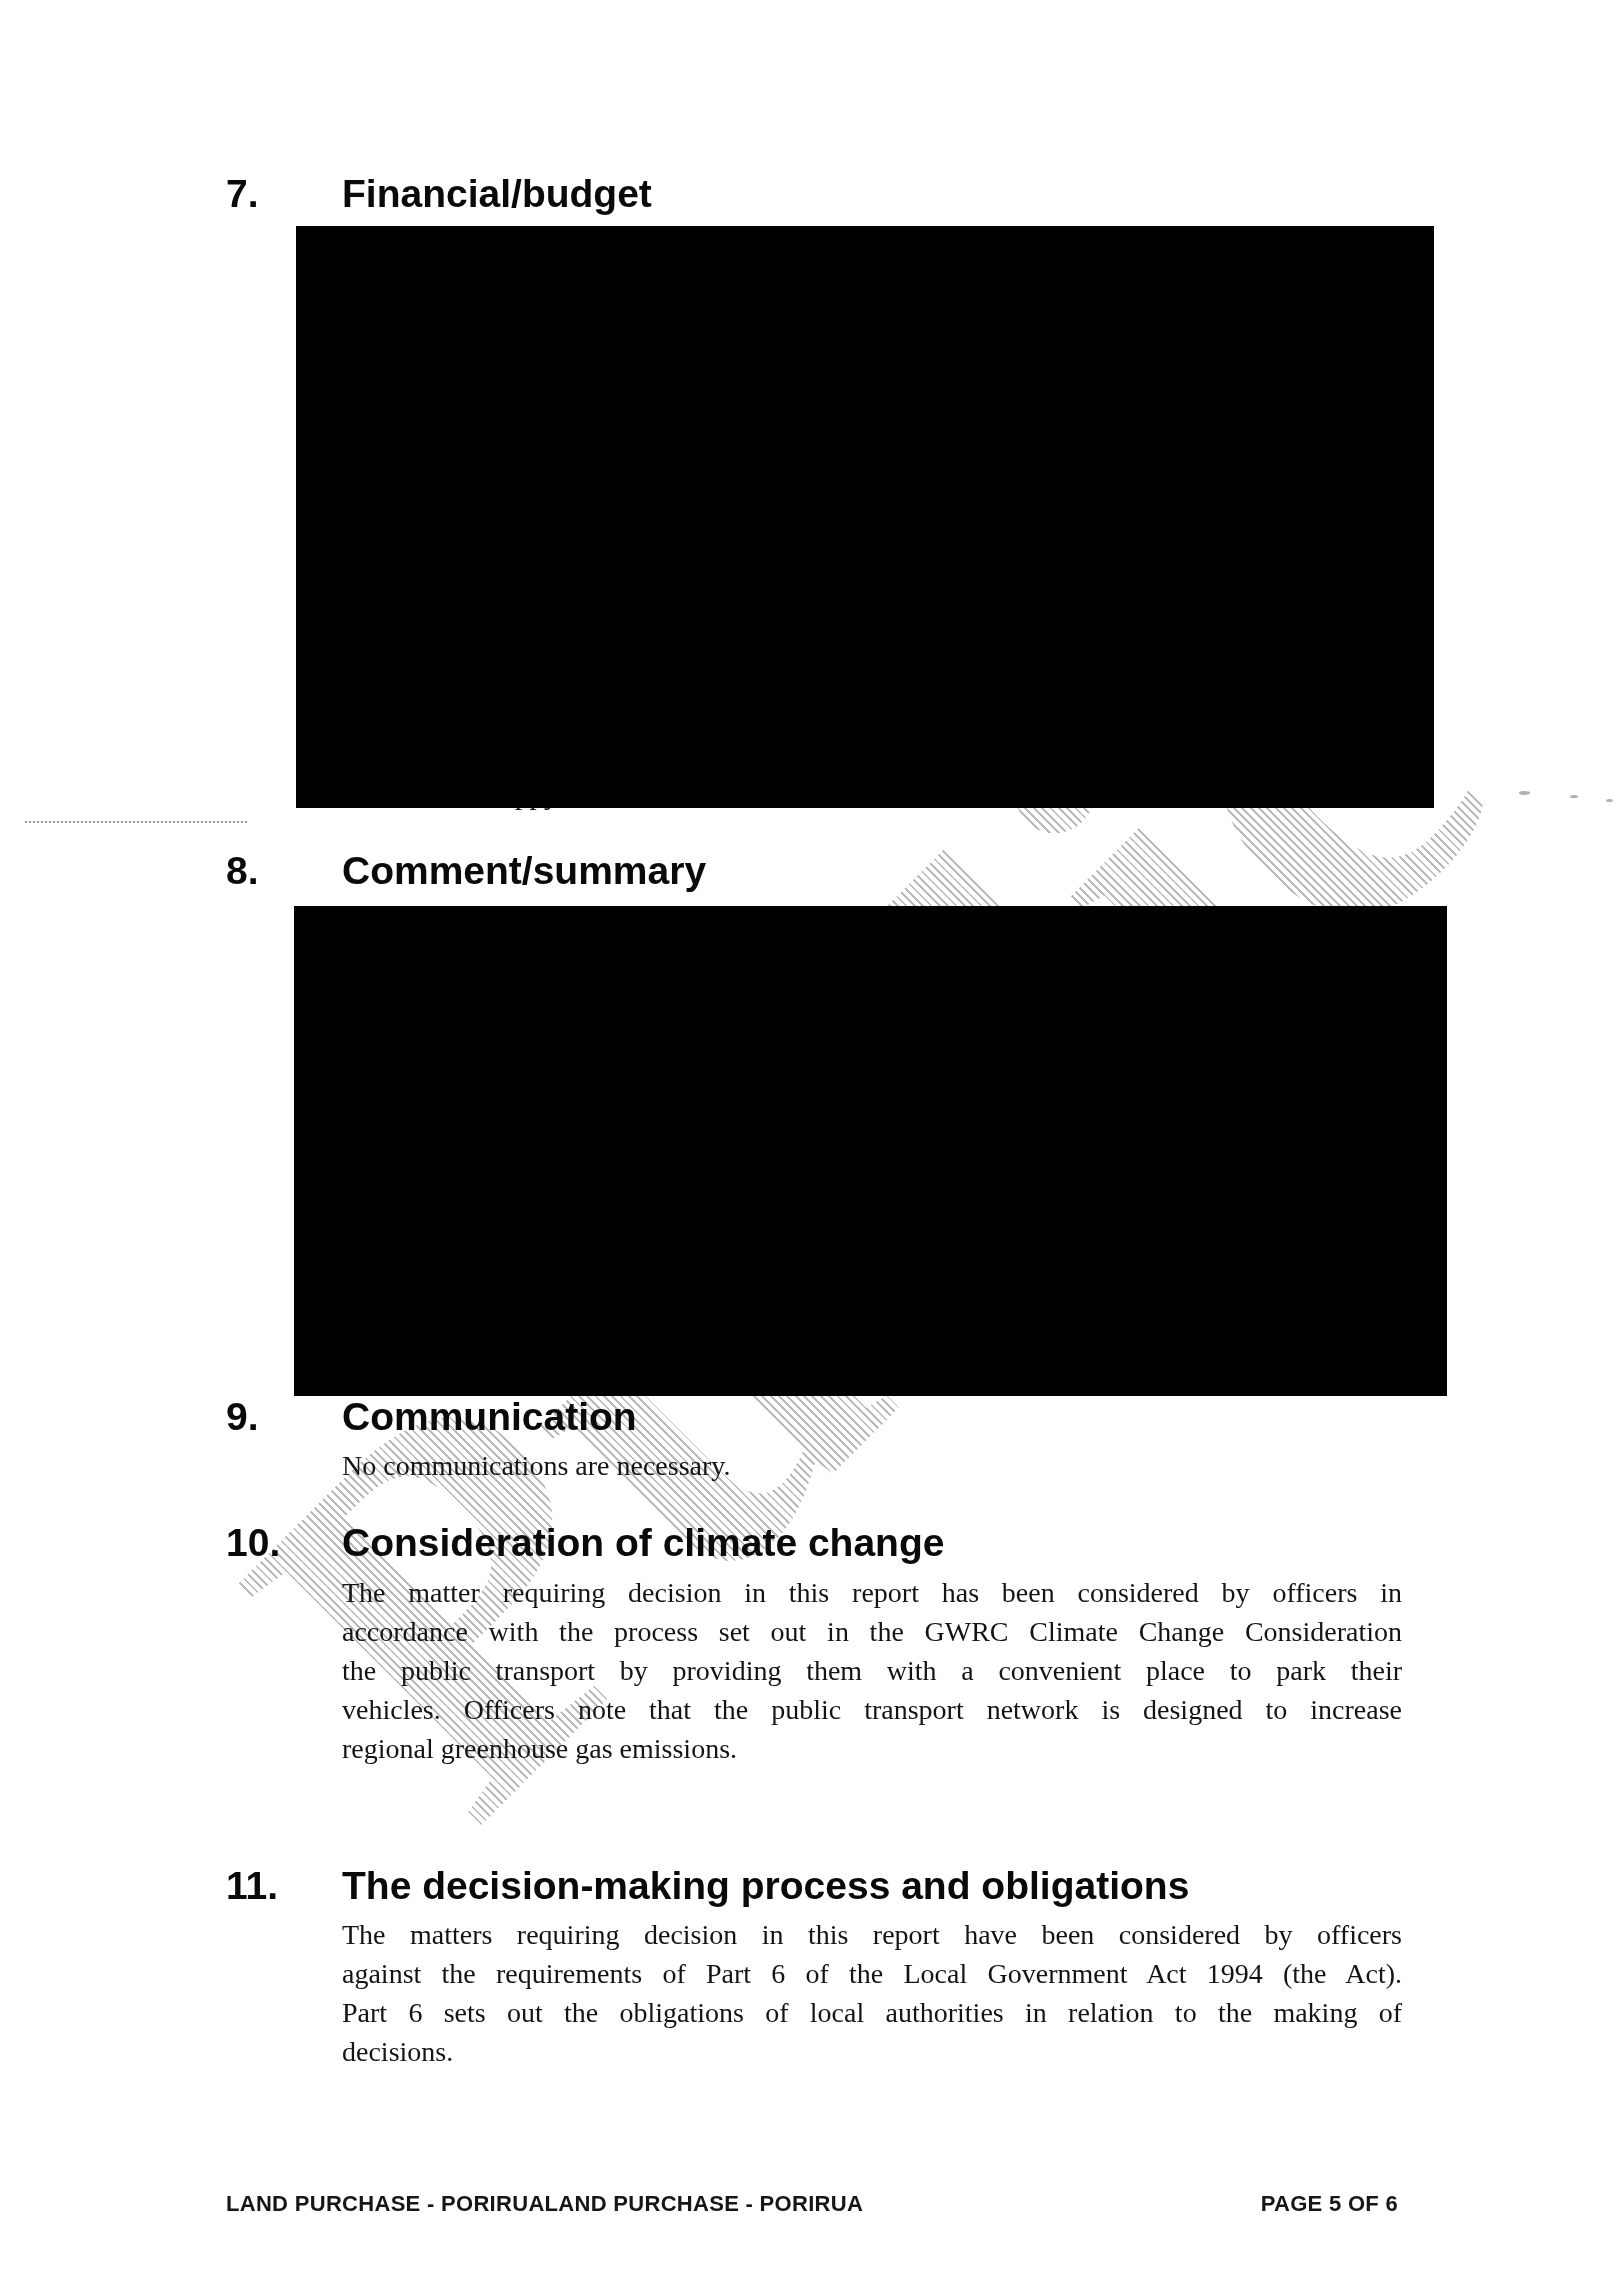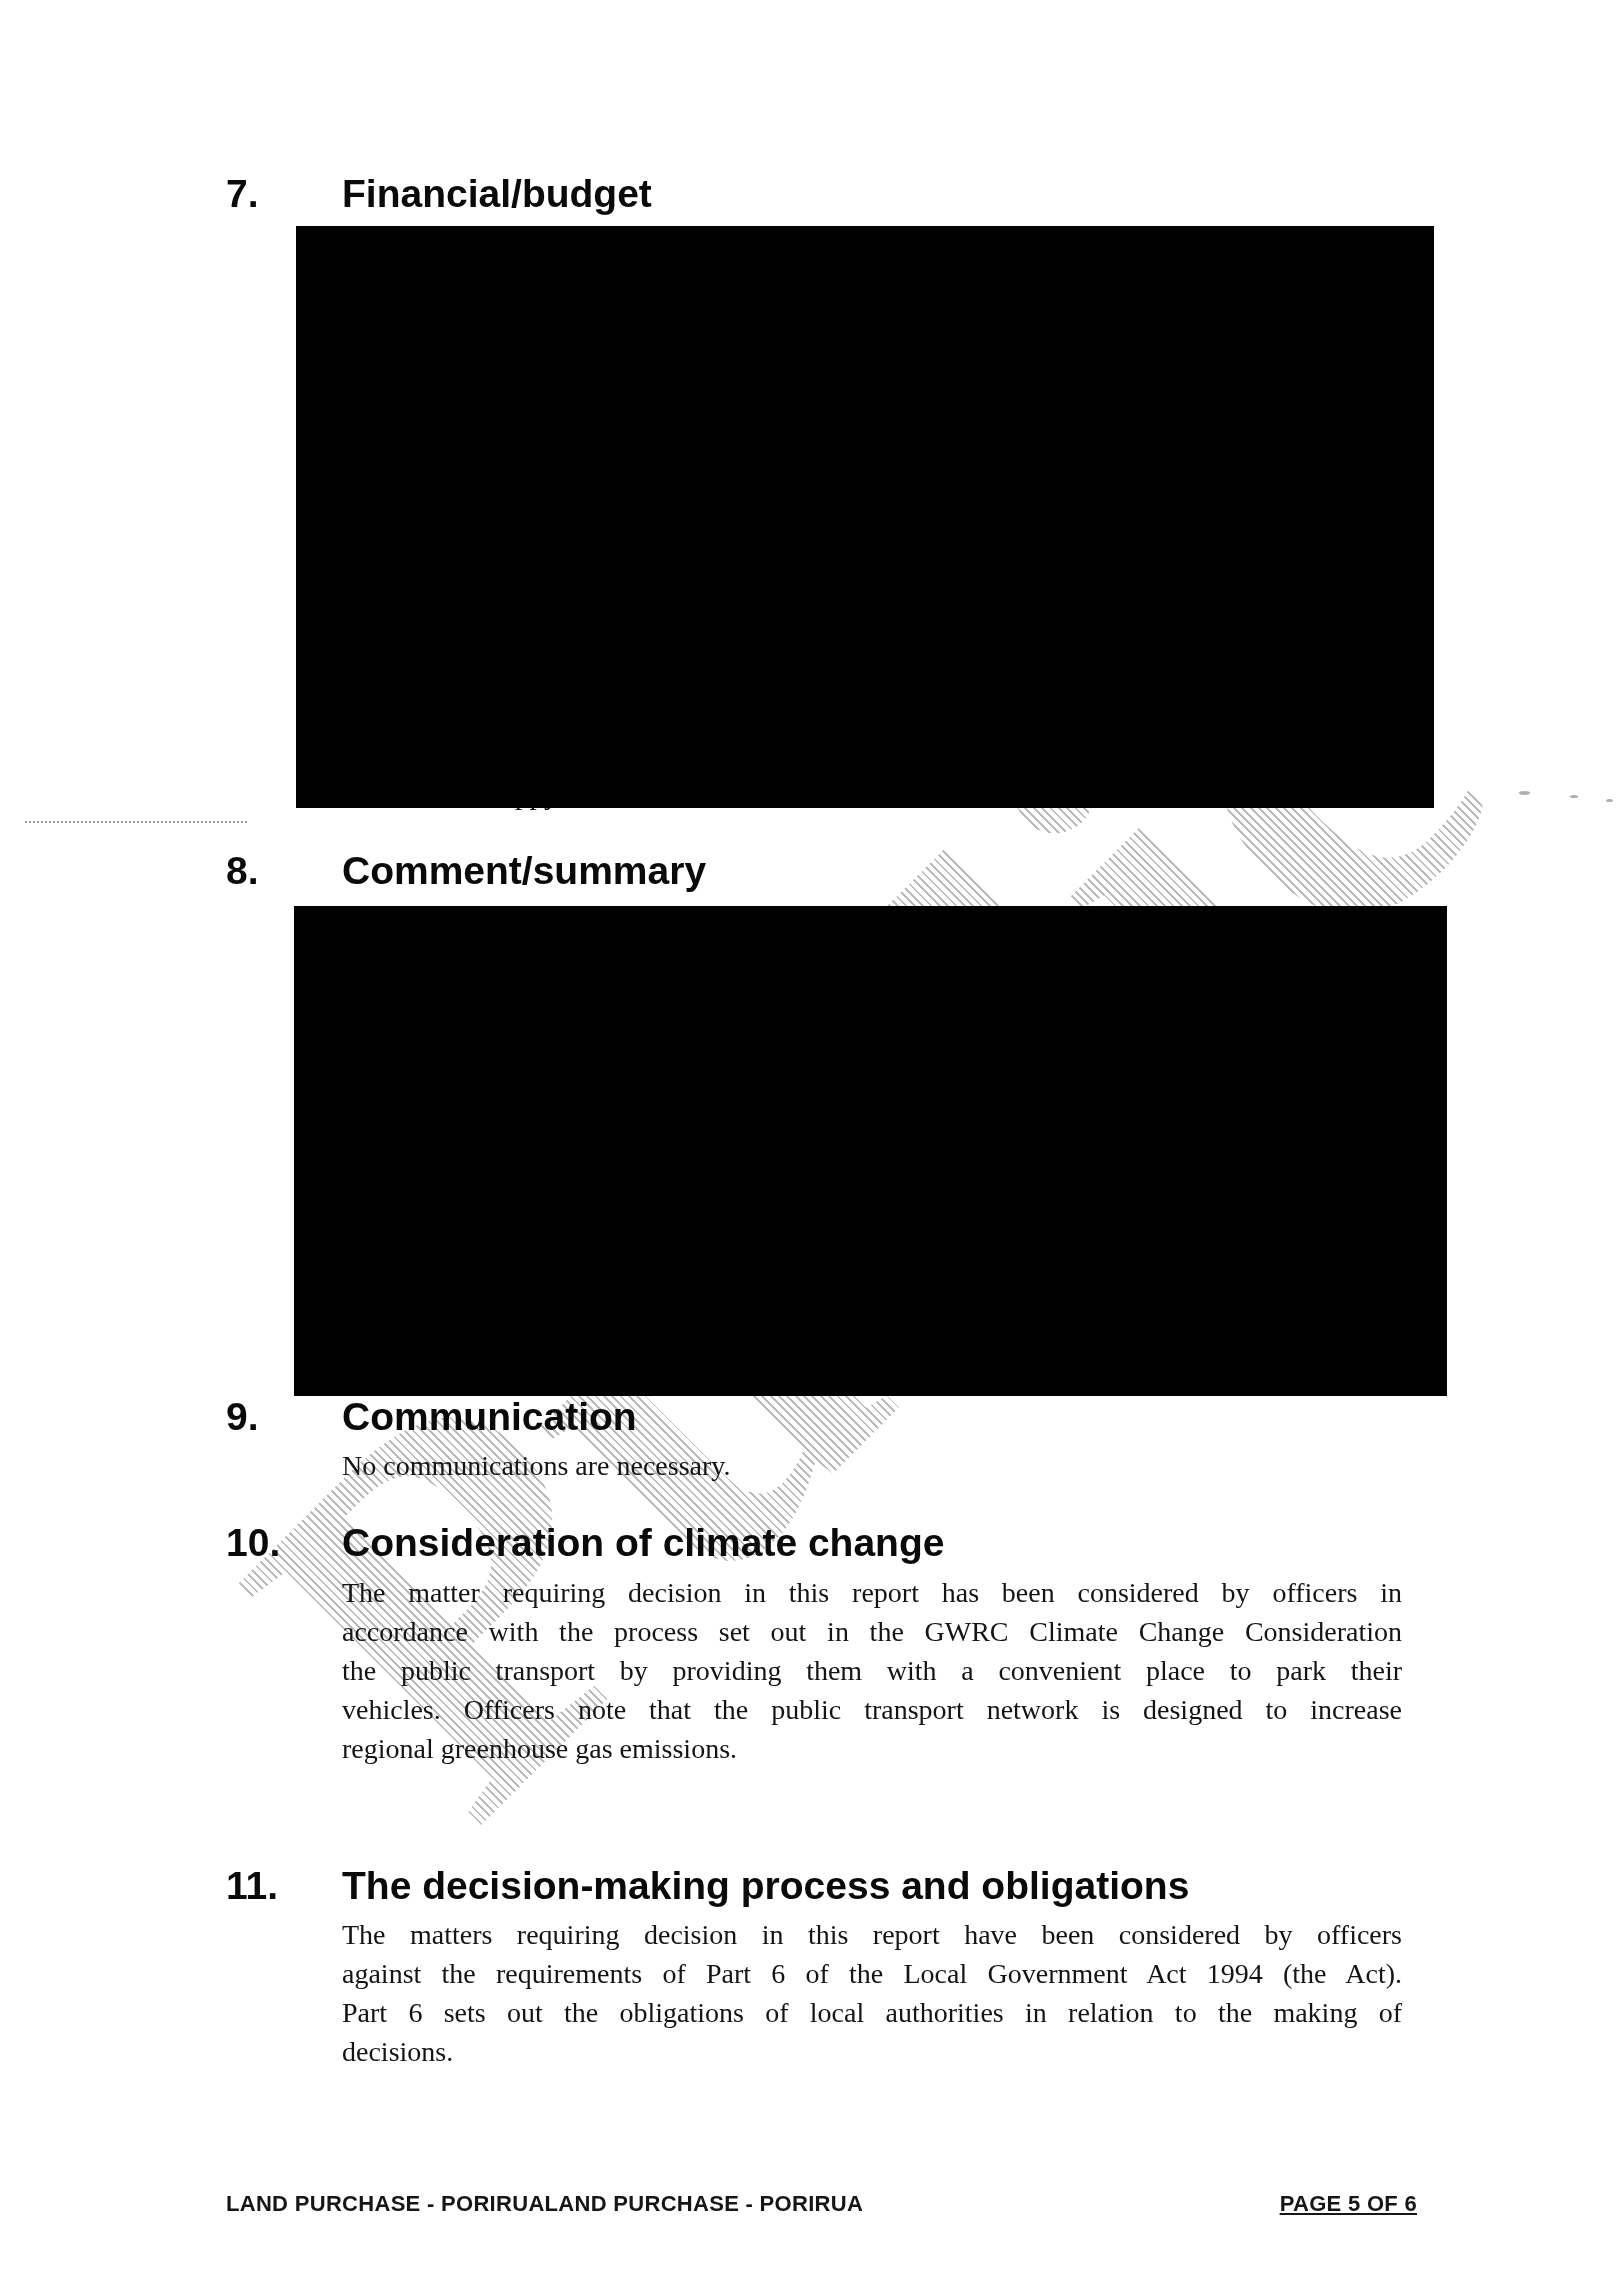--- a/index.html
+++ b/index.html
@@ -86,21 +86,21 @@
   .para .jl{text-align:justify;text-align-last:justify;}
   .para .ll{text-align:left;}
   
   .footer-left,.footer-right{
     position:absolute;top:2191px;
     font-family:"Liberation Sans", sans-serif;
     font-size:22px;font-weight:600;
     letter-spacing:0.3px;color:#161616;z-index:4;white-space:nowrap;
   }
   .footer-left{left:226px;}
-  .footer-right{right:206px;text-decoration:underline;}
+  .footer-right{right:225px;}
 </style>
 </head>
 <body>
 
 <div id="page">
 
   <div class="watermark">Public</div>
 
   <span class="remnant">ppy</span>
   <div class="dotline"></div>

